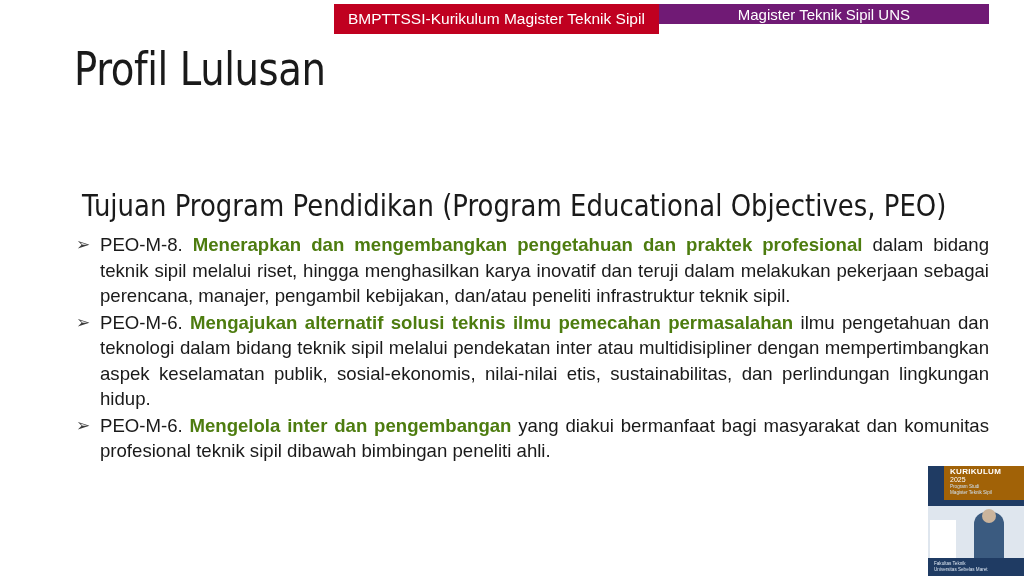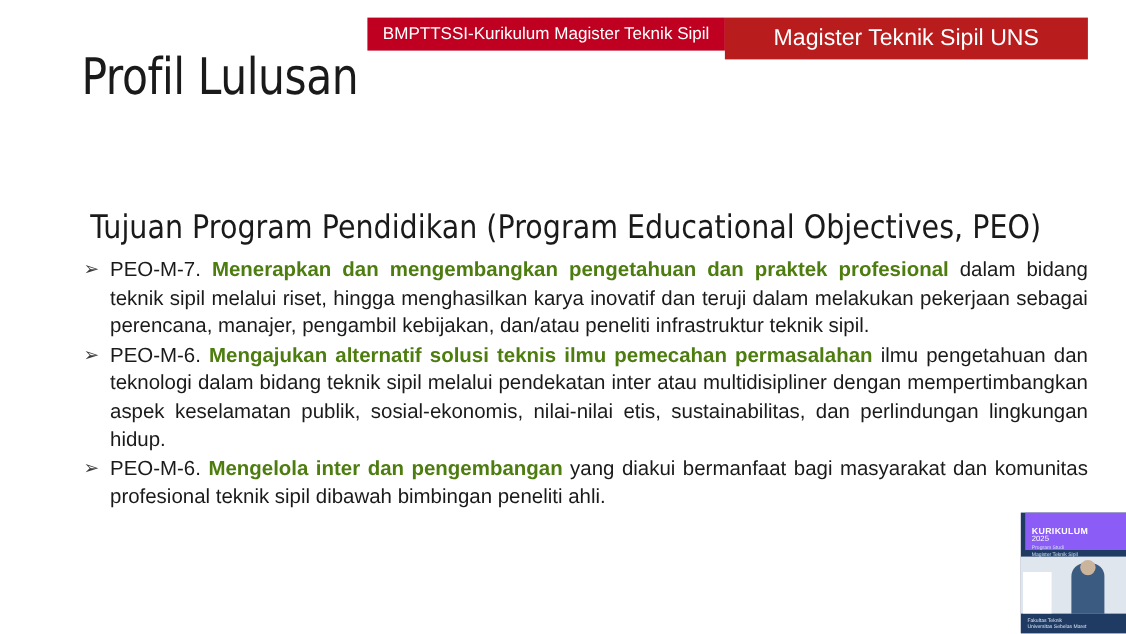--- a/index.html
+++ b/index.html
@@ -16,45 +16,45 @@
   }
   .slide {
     position: relative;
     width: 1024px;
     height: 576px;
     background: #ffffff;
   }
   
   .header-bar {
     position: absolute;
-    top: 16px;
+    top: 4px;
     left: 334px;
     display: flex;
     height: 30px;
   }
   .banner-left {
     background: #c00020;
     color: #ffffff;
     font-size: 15.5px;
     padding: 0 14px;
     display: flex;
     align-items: center;
     justify-content: center;
     height: 30px;
     white-space: nowrap;
   }
   .banner-right {
-    background: #b91c1c;
+    background: #701a75;
     color: #ffffff;
-    font-size: 21px;
+    font-size: 15px;
     padding: 0 22px;
     display: flex;
     align-items: center;
     justify-content: center;
-    height: 38px;
+    height: 20px;
     white-space: nowrap;
     min-width: 286px;
   }
   
   .page-title {
     position: absolute;
     left: 74px;
     top: 42px;
     font-size: 46px;
     line-height: 54px;
@@ -128,25 +128,25 @@
     position: absolute;
     right: 0px;
     bottom: 0px;
     width: 96px;
     height: 110px;
     background: #1f3b63;
     overflow: hidden;
   }
   .cover-thumb .ct-top {
     position: absolute;
-    top: 0; left: 4px; right: 0;
+    top: 0; left: 16px; right: 0;
     height: 34px;
-    background: #8b5cf6;
+    background: #a16207;
     color: #ffffff;
-    padding: 12px 6px 0 6px;
+    padding: 1px 6px 0 6px;
     box-sizing: border-box;
   }
   .ct-title {
     font-size: 8px;
     font-weight: bold;
     letter-spacing: 0.3px;
     line-height: 9px;
   }
   .ct-year {
     font-size: 7px;
@@ -217,21 +217,21 @@
   <div class="page-title">Profil Lulusan</div>
 
 
   <div class="subtitle">Tujuan Program Pendidikan (Program Educational Objectives, PEO)</div>
 
   <div class="peo-list">
 
     <div class="peo-item">
       <div class="bullet">➢</div>
       <div class="peo-text">
-        <span class="label">PEO-M-7. </span><span class="hl">Menerapkan dan mengembangkan pengetahuan dan praktek profesional</span><span> dalam bidang teknik sipil melalui riset, hingga menghasilkan karya inovatif dan teruji dalam melakukan pekerjaan sebagai perencana, manajer, pengambil kebijakan, dan/atau peneliti infrastruktur teknik sipil.</span>
+        <span class="label">PEO-M-8. </span><span class="hl">Menerapkan dan mengembangkan pengetahuan dan praktek profesional</span><span> dalam bidang teknik sipil melalui riset, hingga menghasilkan karya inovatif dan teruji dalam melakukan pekerjaan sebagai perencana, manajer, pengambil kebijakan, dan/atau peneliti infrastruktur teknik sipil.</span>
       </div>
     </div>
 
     <div class="peo-item">
       <div class="bullet">➢</div>
       <div class="peo-text">
         <span class="label">PEO-M-6. </span><span class="hl">Mengajukan alternatif solusi teknis ilmu pemecahan permasalahan</span><span> ilmu pengetahuan dan teknologi dalam bidang teknik sipil melalui pendekatan inter atau multidisipliner dengan mempertimbangkan aspek keselamatan publik, sosial-ekonomis, nilai-nilai etis, sustainabilitas, dan perlindungan lingkungan hidup.</span>
       </div>
     </div>
 

